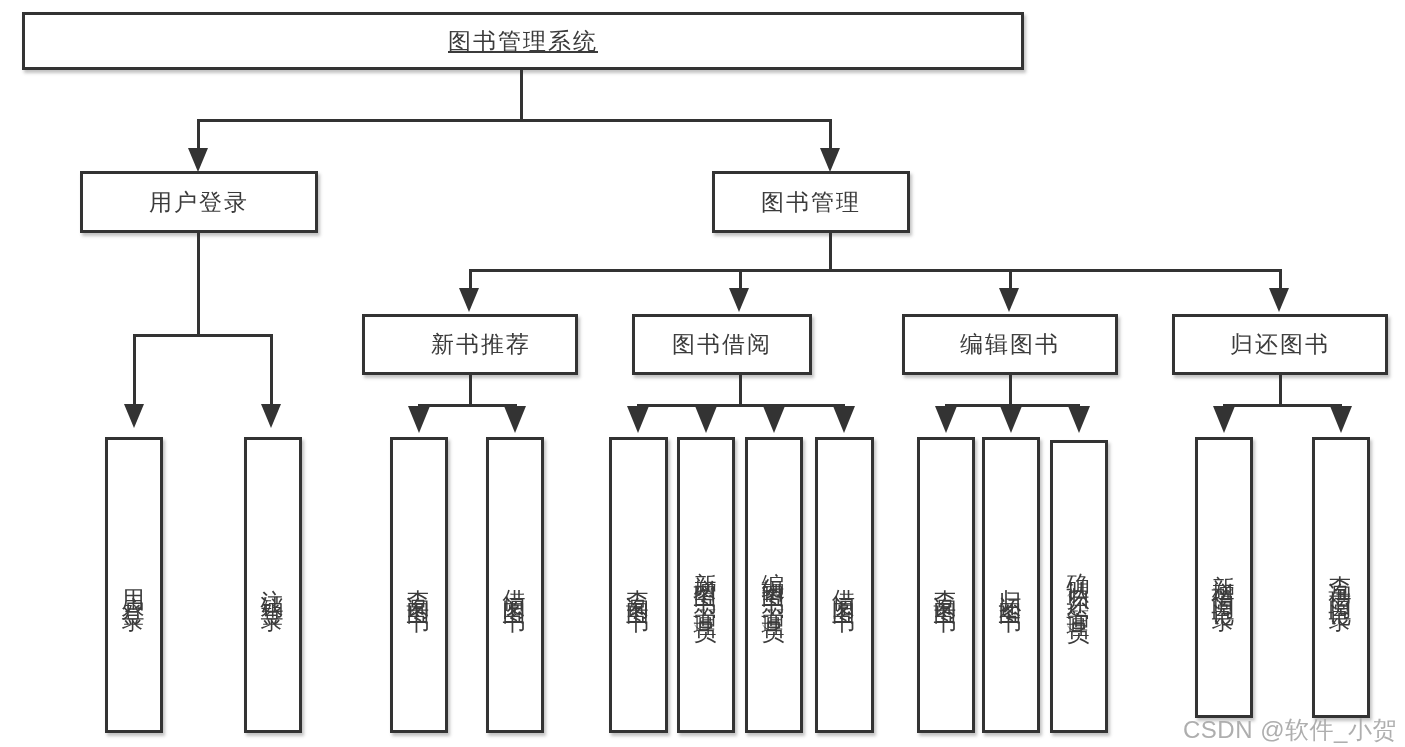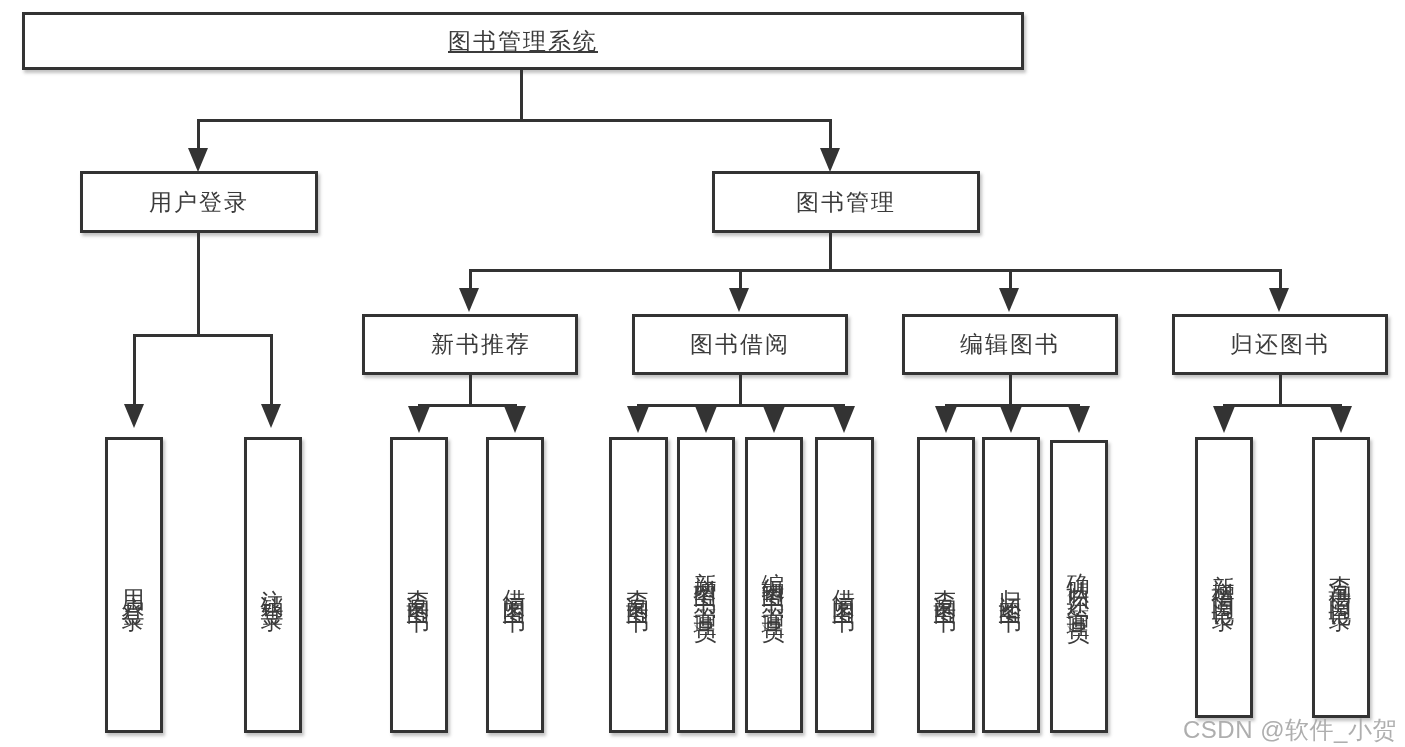--- a/index.html
+++ b/index.html
@@ -53,21 +53,21 @@
   <div class="line" style="left:520px;top:69px;width:3px;height:53px;"></div>
   <div class="line" style="left:197px;top:119px;width:635px;height:3px;"></div>
   <div class="line" style="left:197px;top:119px;width:3px;height:31px;"></div>
   <div class="arrow" style="left:188px;top:148px;"></div>
   <div class="line" style="left:829px;top:119px;width:3px;height:31px;"></div>
   <div class="arrow" style="left:820px;top:148px;"></div>
 
   <div class="hbox" style="left:80px;top:171px;width:238px;height:62px;">
     <span>用户登录</span>
   </div>
-  <div class="hbox" style="left:712px;top:171px;width:268px;height:62px;">
+  <div class="hbox" style="left:712px;top:171px;width:198px;height:62px;">
     <span>图书管理</span>
   </div>
 
   <div class="line" style="left:197px;top:233px;width:3px;height:103px;"></div>
   <div class="line" style="left:133px;top:334px;width:140px;height:3px;"></div>
   <div class="line" style="left:133px;top:334px;width:3px;height:72px;"></div>
   <div class="arrow" style="left:124px;top:404px;"></div>
   <div class="line" style="left:270px;top:334px;width:3px;height:72px;"></div>
   <div class="arrow" style="left:261px;top:404px;"></div>
 
@@ -78,21 +78,21 @@
   <div class="line" style="left:739px;top:269px;width:3px;height:21px;"></div>
   <div class="arrow" style="left:729px;top:288px;"></div>
   <div class="line" style="left:1009px;top:269px;width:3px;height:21px;"></div>
   <div class="arrow" style="left:999px;top:288px;"></div>
   <div class="line" style="left:1279px;top:269px;width:3px;height:21px;"></div>
   <div class="arrow" style="left:1269px;top:288px;"></div>
 
   <div class="hbox" style="left:362px;top:314px;width:216px;height:61px;padding-left:22px;">
     <span>新书推荐</span>
   </div>
-  <div class="hbox" style="left:632px;top:314px;width:216px;height:61px;">
+  <div class="hbox" style="left:632px;top:314px;width:180px;height:61px;">
     <span>图书借阅</span>
   </div>
   <div class="hbox" style="left:902px;top:314px;width:216px;height:61px;">
     <span>编辑图书</span>
   </div>
   <div class="hbox" style="left:1172px;top:314px;width:216px;height:61px;">
     <span>归还图书</span>
   </div>
 
   <div class="line" style="left:469px;top:375px;width:3px;height:31px;"></div>

